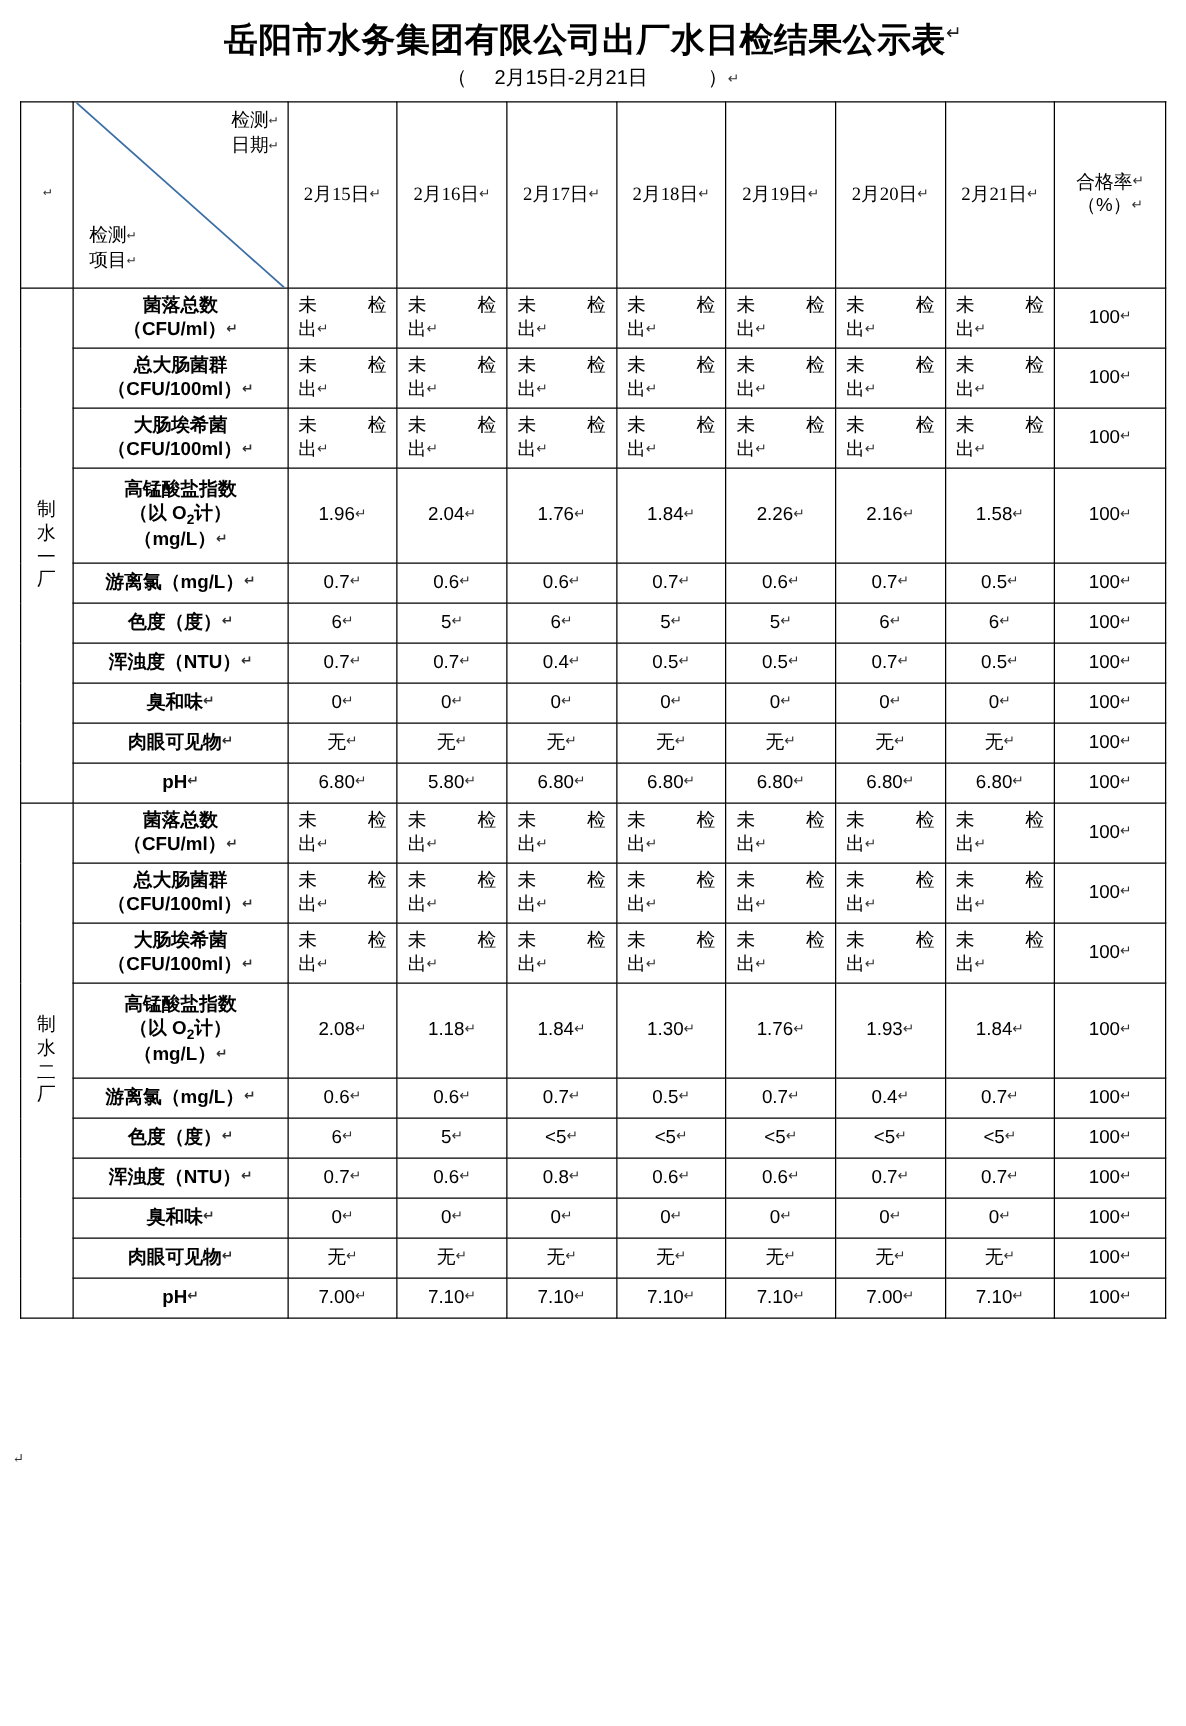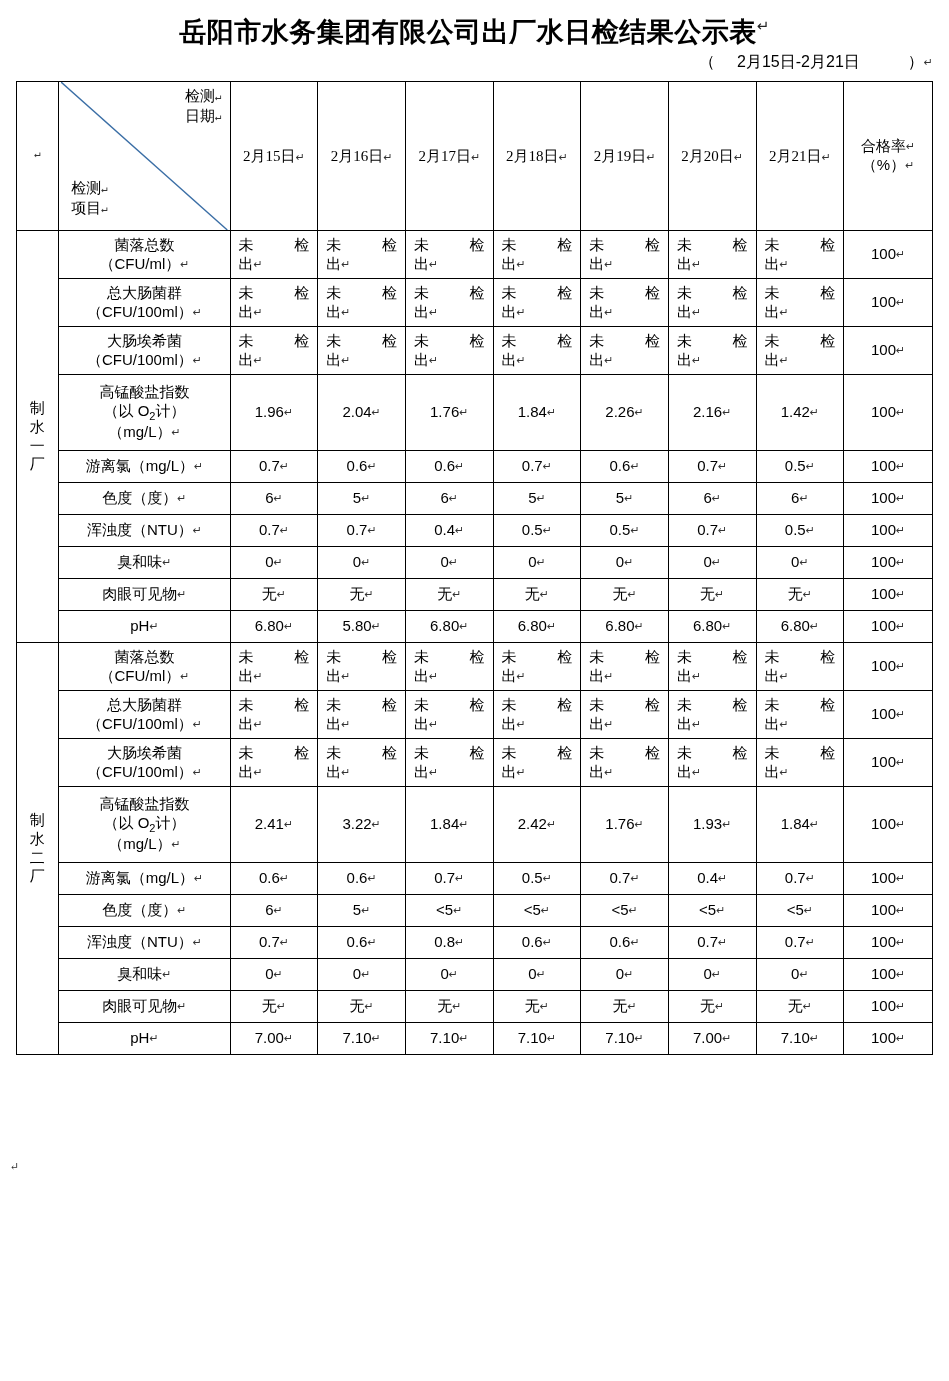--- a/index.html
+++ b/index.html
@@ -32,21 +32,21 @@
     padding-bottom: 2px;
     white-space: nowrap;
   }
   .doc-title .cr {
     font-weight: normal;
     font-size: 15px;
     color: #222;
     vertical-align: super;
   }
   .doc-subtitle {
-    text-align: right;
+    text-align: center;
     font-size: 16px;
     font-family: "Liberation Sans", "DejaVu Sans", sans-serif;
     padding-bottom: 8px;
     white-space: nowrap;
   }
   .doc-subtitle .gap { display: inline-block; width: 22px; }
   .doc-subtitle .gap2 { display: inline-block; width: 48px; }
   .cr {
     font-size: 11px;
     color: #333;
@@ -113,20 +113,21 @@
     font-size: 15px;
     line-height: 1.9;
     letter-spacing: 1px;
   }
   .plant-cell span { display: block; }
 
   .item-cell {
     font-size: 15px;
     line-height: 1.35;
     padding: 4px 2px;
+    font-weight: bold;
   }
   .item-cell .l2 { display: block; }
   .val-cell { font-size: 15px; }
   .val-split {
     display: flex;
     justify-content: space-between;
     padding: 0 6px;
     font-size: 15px;
   }
   .rate-cell { font-size: 15px; }
@@ -383,21 +384,21 @@
             <div class="l2">高锰酸盐指数</div>
             <div class="l2">（以 O<span class="sub">2</span>计）</div>
             <div class="l2">（mg/L）<span class="cr">↵</span></div>
           </td>
           <td class="val-cell"><span>1.96</span><span class="cr">↵</span></td>
           <td class="val-cell"><span>2.04</span><span class="cr">↵</span></td>
           <td class="val-cell"><span>1.76</span><span class="cr">↵</span></td>
           <td class="val-cell"><span>1.84</span><span class="cr">↵</span></td>
           <td class="val-cell"><span>2.26</span><span class="cr">↵</span></td>
           <td class="val-cell"><span>2.16</span><span class="cr">↵</span></td>
-          <td class="val-cell"><span>1.42</span><span class="cr">↵</span></td>
+          <td class="val-cell"><span>1.58</span><span class="cr">↵</span></td>
           <td class="rate-cell"><span>100</span><span class="cr">↵</span></td>
         </tr>
         <tr class="r-h32">
           <td class="item-cell">
             <div class="l2">游离氯（mg/L）<span class="cr">↵</span></div>
           </td>
           <td class="val-cell"><span>0.7</span><span class="cr">↵</span></td>
           <td class="val-cell"><span>0.6</span><span class="cr">↵</span></td>
           <td class="val-cell"><span>0.6</span><span class="cr">↵</span></td>
           <td class="val-cell"><span>0.7</span><span class="cr">↵</span></td>
@@ -644,24 +645,24 @@
             <div style="text-align: left; padding-left: 6px;">出<span class="cr">↵</span></div>
           </td>
           <td class="rate-cell"><span>100</span><span class="cr">↵</span></td>
         </tr>
         <tr class="r-h76">
           <td class="item-cell">
             <div class="l2">高锰酸盐指数</div>
             <div class="l2">（以 O<span class="sub">2</span>计）</div>
             <div class="l2">（mg/L）<span class="cr">↵</span></div>
           </td>
-          <td class="val-cell"><span>2.41</span><span class="cr">↵</span></td>
-          <td class="val-cell"><span>3.22</span><span class="cr">↵</span></td>
+          <td class="val-cell"><span>2.08</span><span class="cr">↵</span></td>
+          <td class="val-cell"><span>1.18</span><span class="cr">↵</span></td>
           <td class="val-cell"><span>1.84</span><span class="cr">↵</span></td>
-          <td class="val-cell"><span>2.42</span><span class="cr">↵</span></td>
+          <td class="val-cell"><span>1.30</span><span class="cr">↵</span></td>
           <td class="val-cell"><span>1.76</span><span class="cr">↵</span></td>
           <td class="val-cell"><span>1.93</span><span class="cr">↵</span></td>
           <td class="val-cell"><span>1.84</span><span class="cr">↵</span></td>
           <td class="rate-cell"><span>100</span><span class="cr">↵</span></td>
         </tr>
         <tr class="r-h32">
           <td class="item-cell">
             <div class="l2">游离氯（mg/L）<span class="cr">↵</span></div>
           </td>
           <td class="val-cell"><span>0.6</span><span class="cr">↵</span></td>

